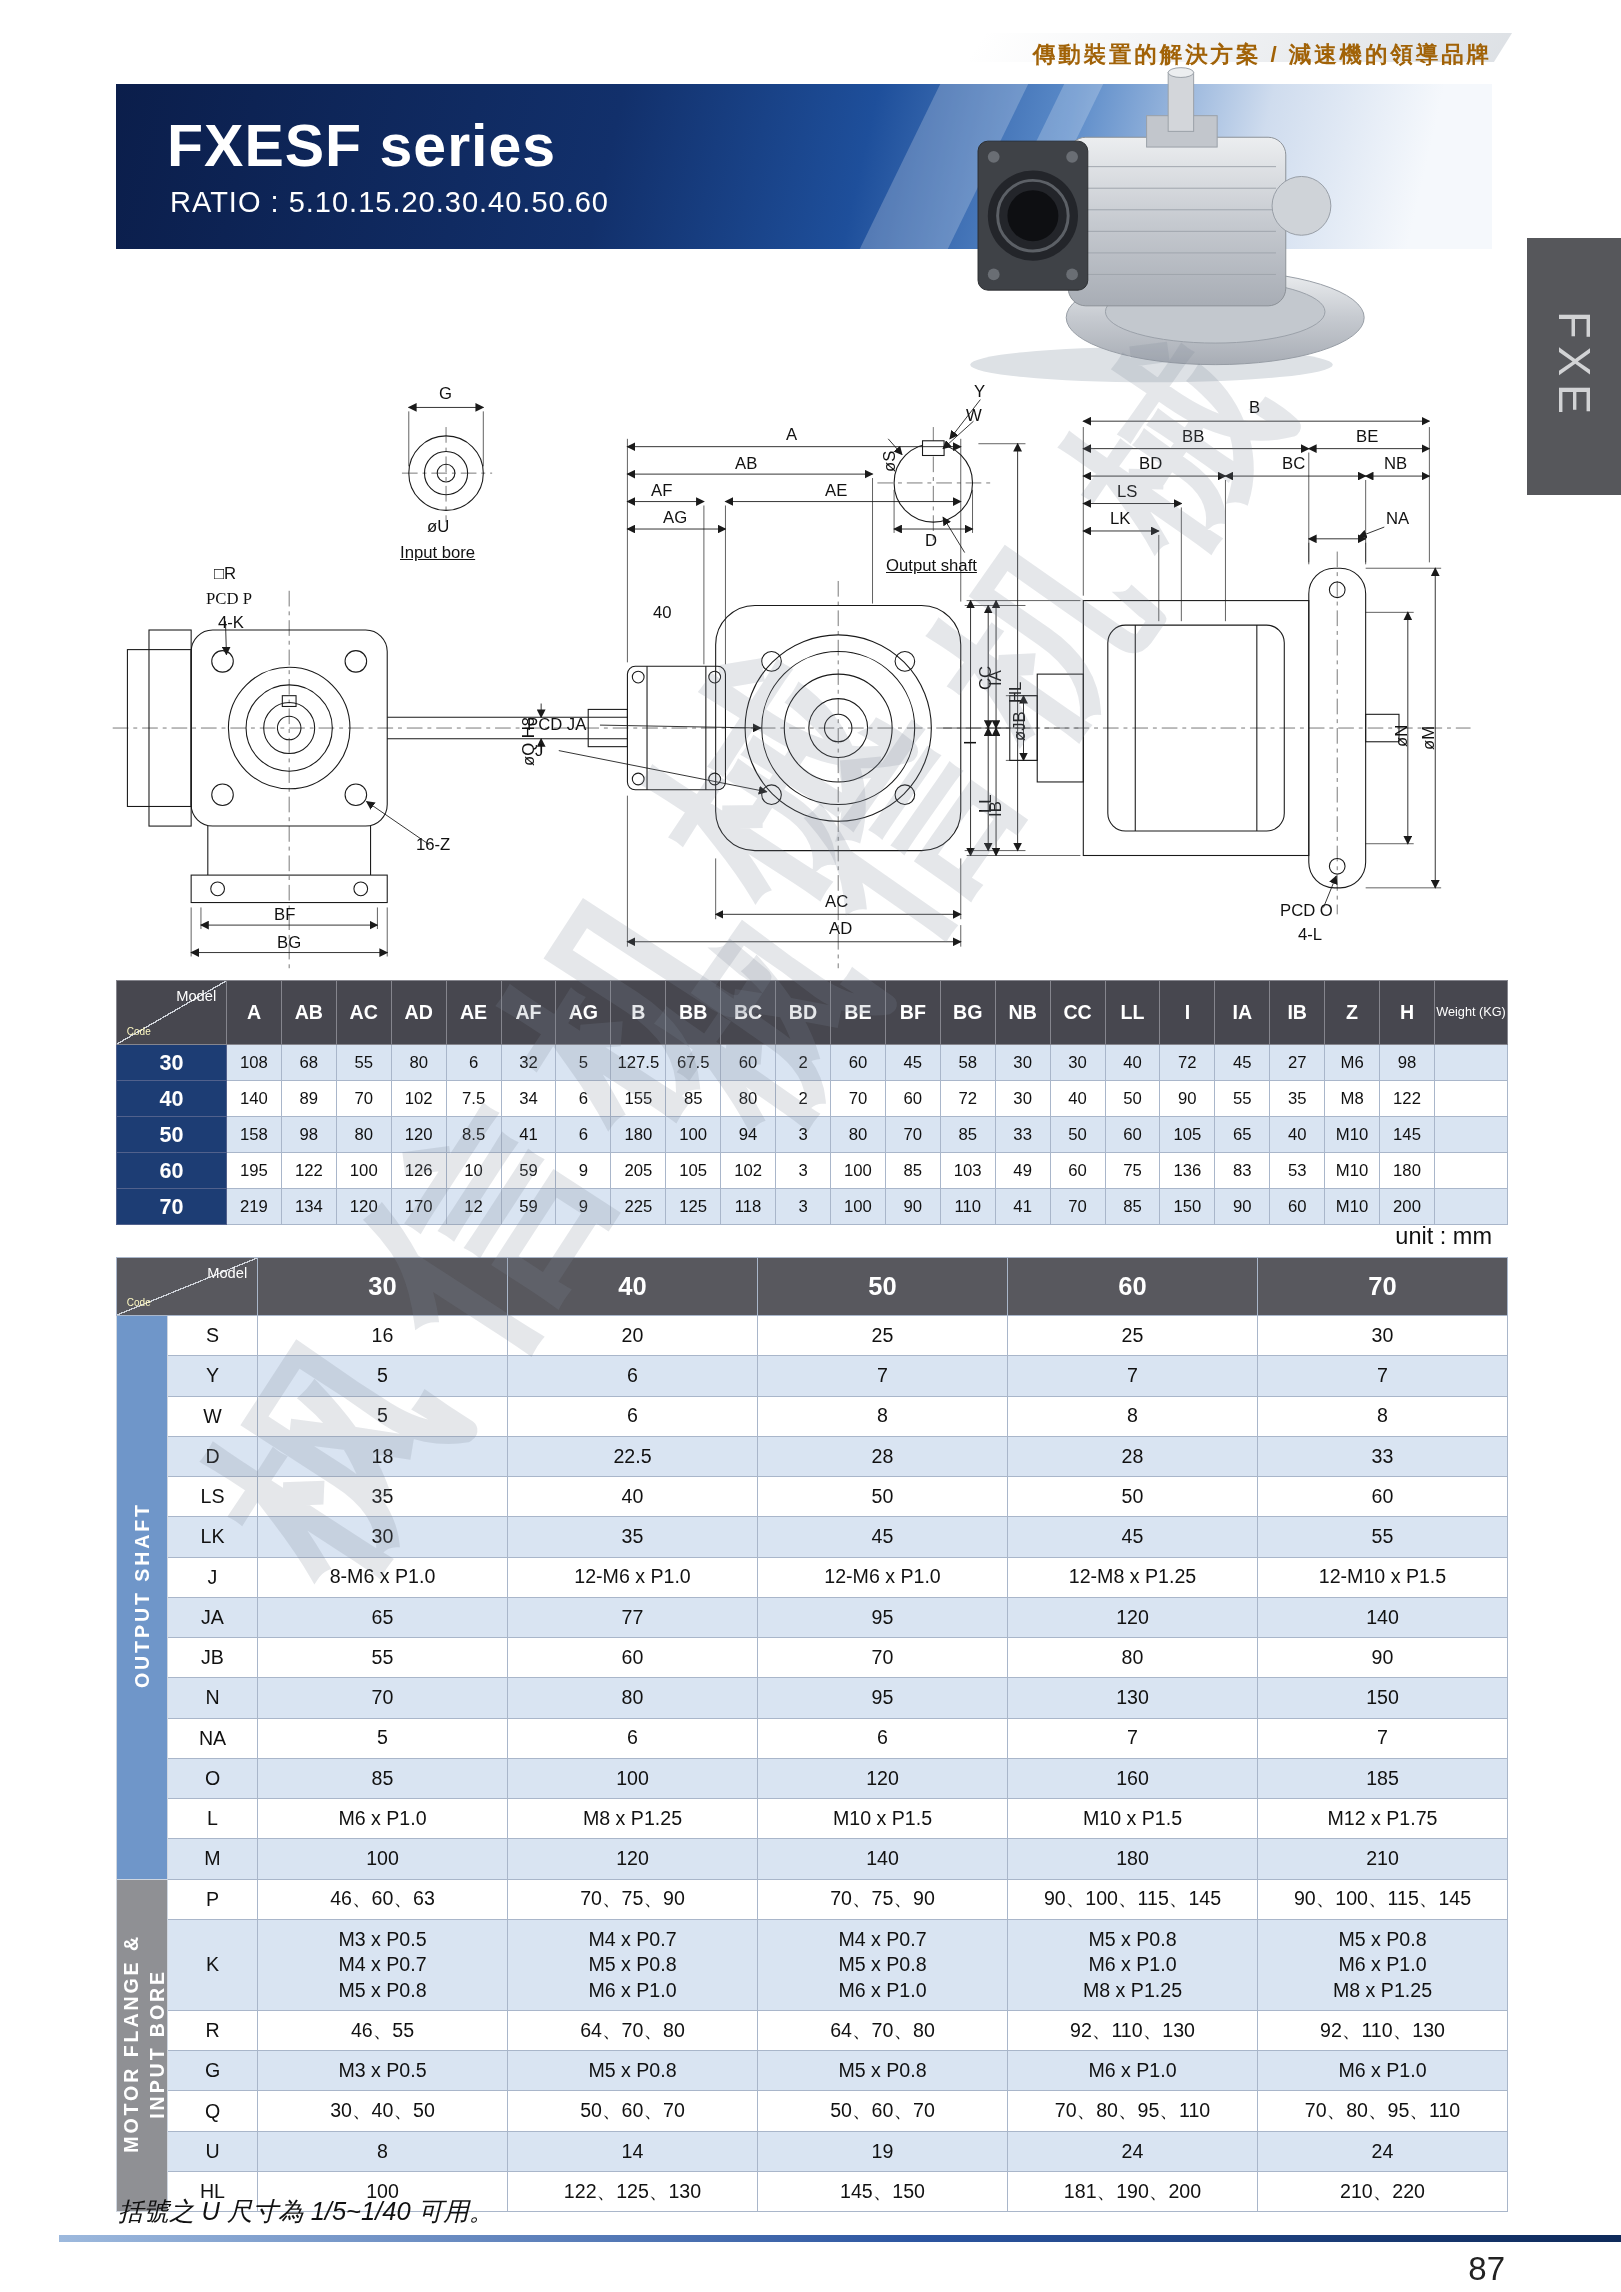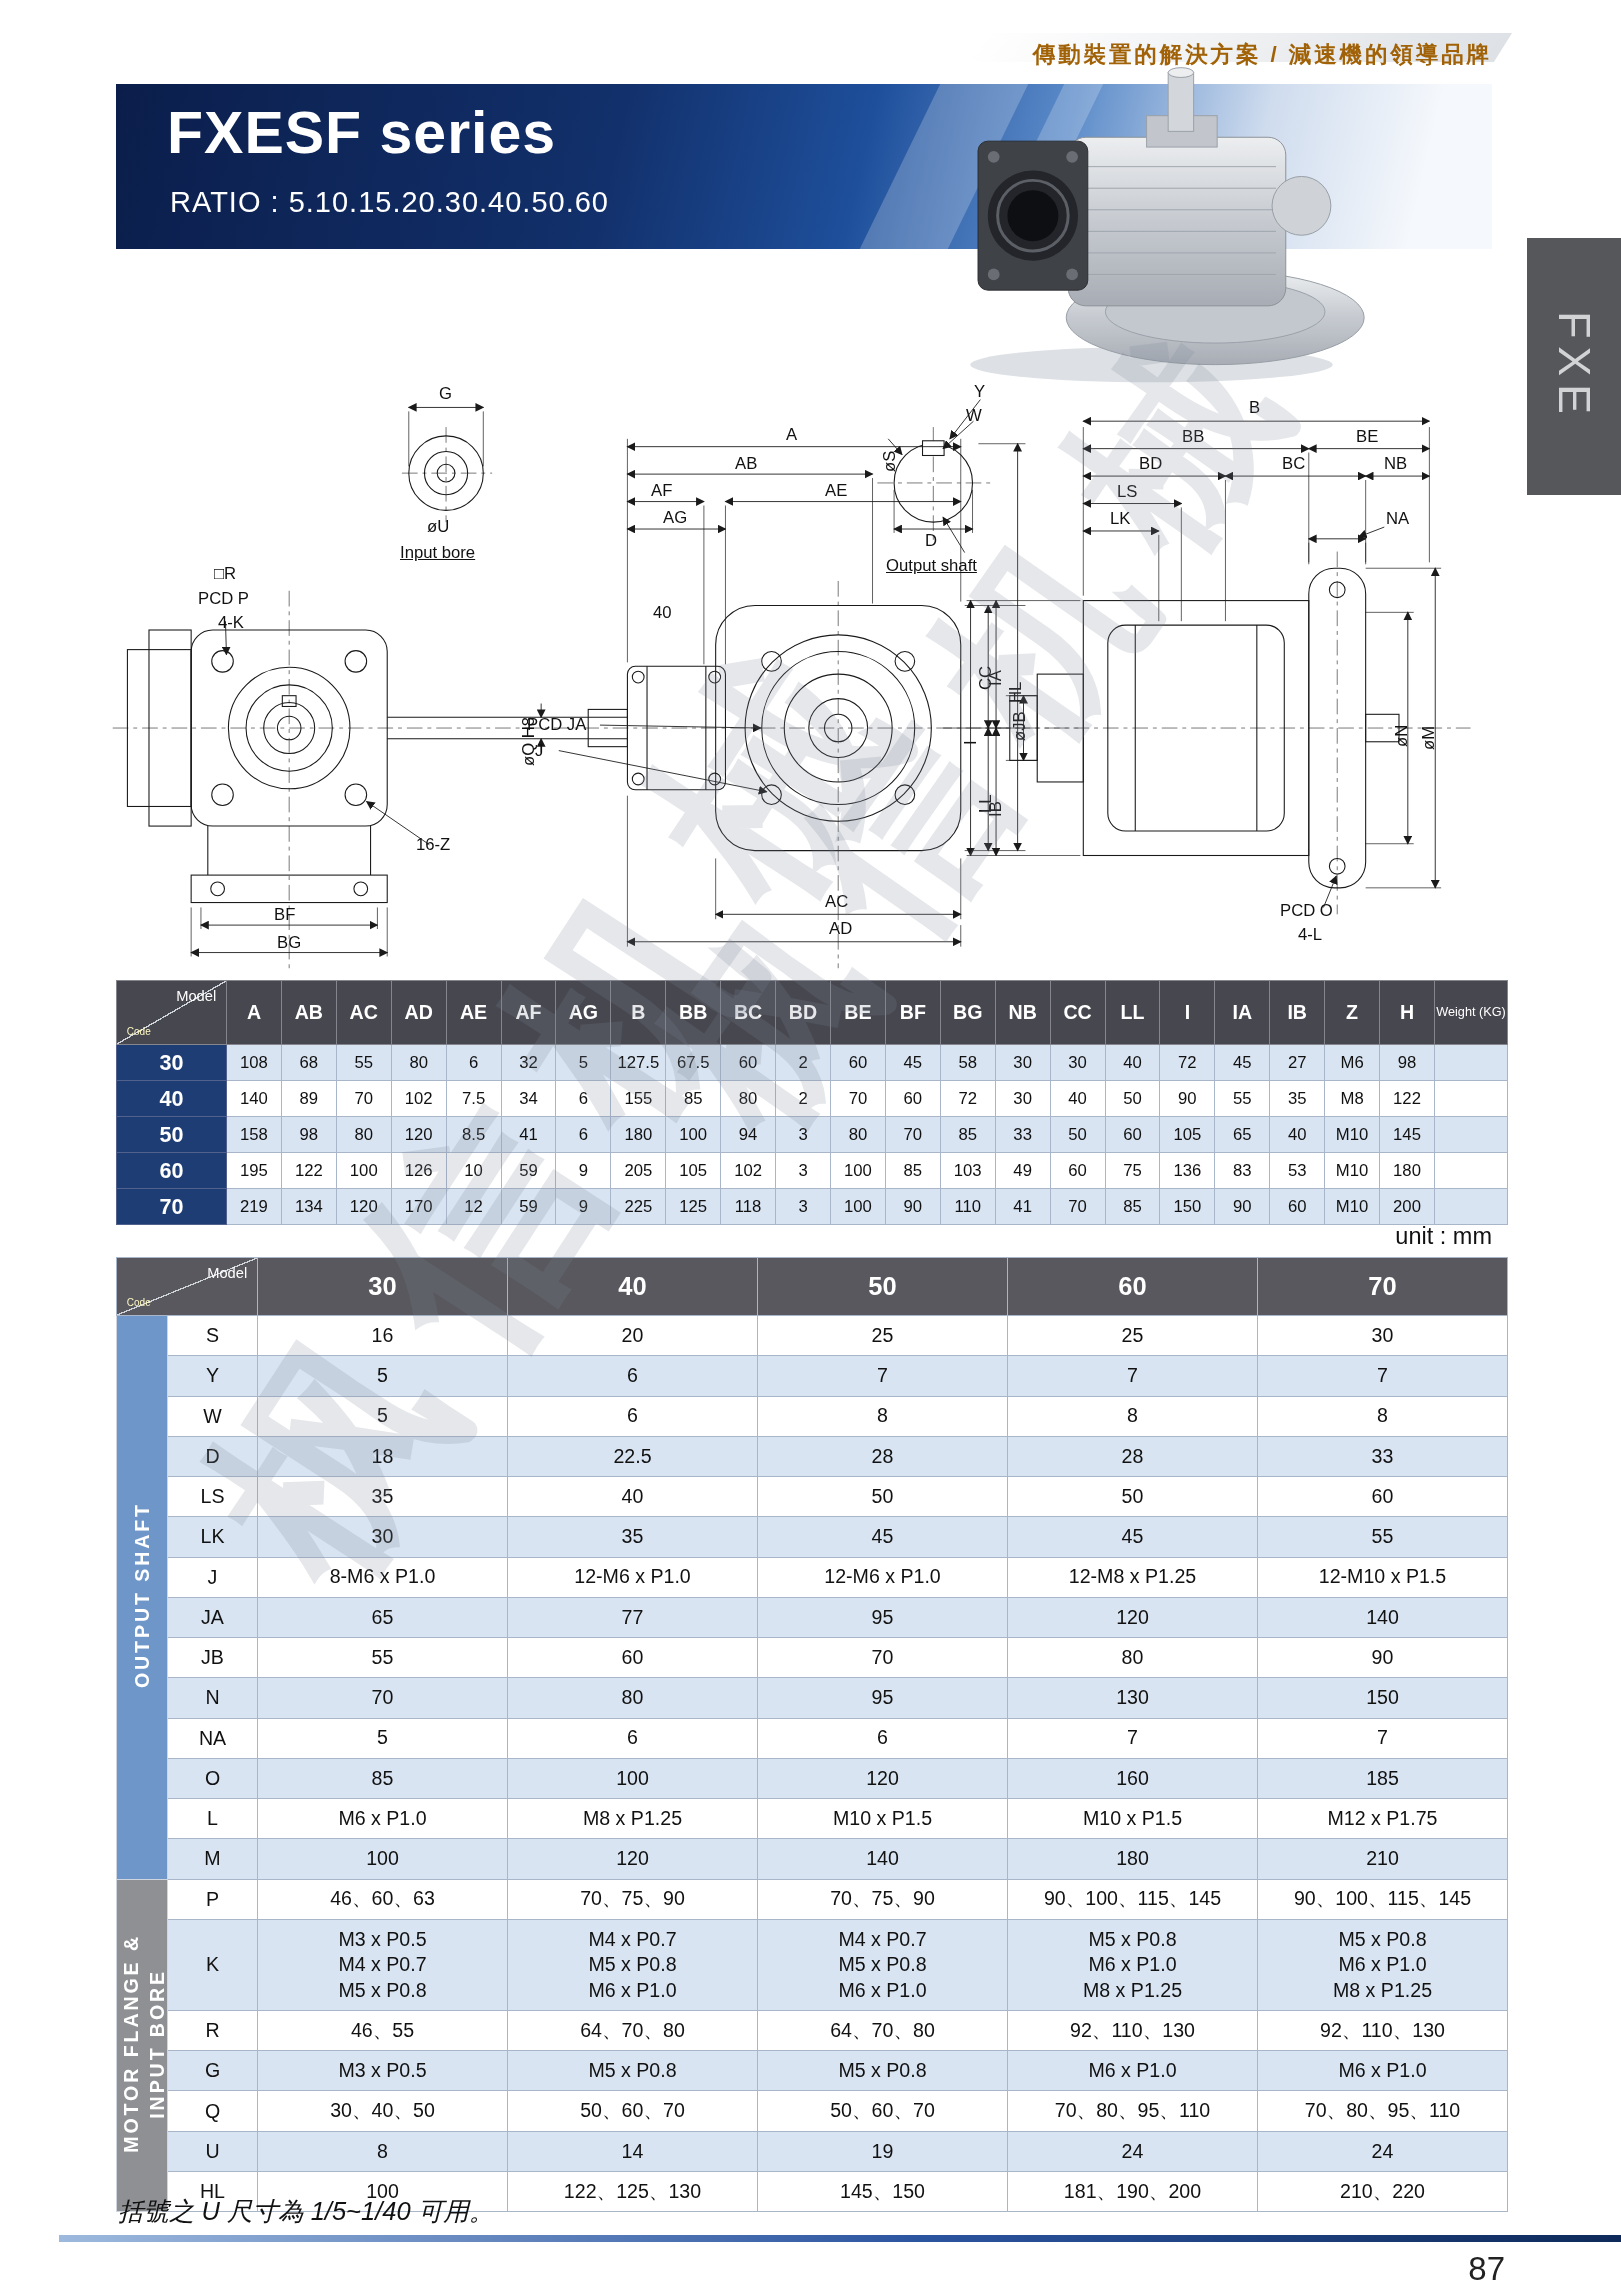--- a/index.html
+++ b/index.html
@@ -13,21 +13,21 @@
   .slogan{position:absolute;top:39px;right:129px;color:#a16207;font-weight:bold;
           font-size:22.5px;letter-spacing:2.9px;white-space:nowrap;}
 
   
   .banner{position:absolute;left:116px;top:84px;width:1376px;height:165px;
           background:linear-gradient(103deg,#0b1e4b 0%,#12306b 36%,#1e4f9b 54%,
                      #5b8bc9 68%,#cfdcee 82%,#f5f8fc 94%);}
   .banner .streak{position:absolute;top:0;bottom:0;background:rgba(255,255,255,.22);
           transform:skewX(-26deg);}
   .s1{left:57%;width:88px;} .s2{left:66%;width:39px;background:rgba(255,255,255,.14);}
-  .series-title{position:absolute;left:51px;top:15px;color:#fff;font-size:59px;font-weight:bold;letter-spacing:1px;}
+  .series-title{position:absolute;left:51px;top:28px;color:#fff;font-size:59px;font-weight:bold;letter-spacing:1px;}
   .ratio-line{position:absolute;left:54px;top:102px;color:#fff;font-size:29px;letter-spacing:1px;}
 
   
   .photo{position:absolute;left:921px;top:51px;width:461px;height:345px;z-index:3;}
 
   
   .side-tab{position:absolute;left:1527px;top:238px;width:94px;height:257px;background:#56575b;
             display:flex;align-items:center;justify-content:center;}
   .side-tab span{writing-mode:vertical-rl;color:#d2d3d5;font-size:45px;letter-spacing:7.8px;}
 
@@ -269,21 +269,21 @@
         <path class="dim1" d="M893 42 L862 70"></path>
         <path class="dim1" d="M1312 150 L1286 160"></path>
         <path class="dim1" d="M1250 538 L1263 506"></path>
       </g>
     </svg>
     <div id="dim-labels">
         <span class="dlb" style="left: 341px; top: 3.9px;">G</span>
         <span class="dlb" style="left: 329px; top: 137px;">øU</span>
         <span class="dlb ul" style="left: 302px; top: 163px;">Input bore</span>
         <span class="dlb" style="left: 116px; top: 184px;">□R</span>
-        <span class="dlb" style="left: 100px; top: 209px;">PCD P</span>
+        <span class="dlb" style="left: 108px; top: 209px; font-family: Liberation Serif, serif;">PCD P</span>
         <span class="dlb" style="left: 104px; top: 233px; margin-left: 16px;">4-K</span>
         <span class="dlb" style="left: 176px; top: 525px;">BF</span>
         <span class="dlb" style="left: 179px; top: 553px;">BG</span>
         <span class="dlb" style="left: 318px; top: 455px;">16-Z</span>
         <span class="dlb" style="left: 688px; top: 45px;">A</span>
         <span class="dlb" style="left: 637px; top: 74px;">AB</span>
         <span class="dlb" style="left: 553px; top: 101px;">AF</span>
         <span class="dlb" style="left: 565px; top: 128px;">AG</span>
         <span class="dlb" style="left: 727px; top: 101px;">AE</span>
         <span class="dlb" style="left: 555px; top: 223px;">40</span>

